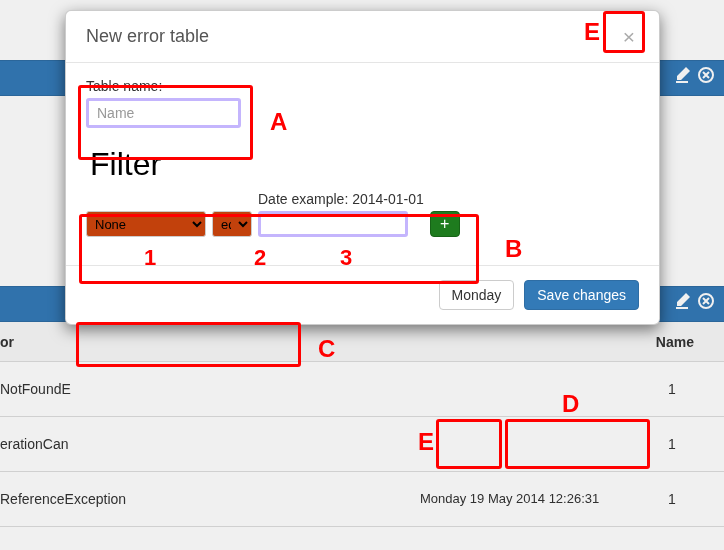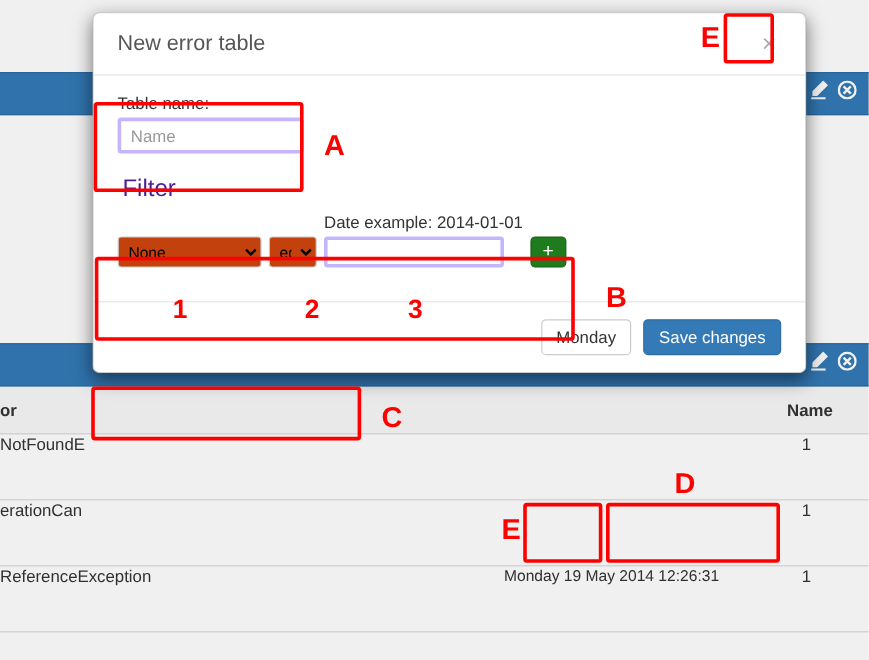--- a/index.html
+++ b/index.html
@@ -17,55 +17,54 @@
   position: absolute; inset: 0; background: rgba(0,0,0,0.06);
 }
 
 .bg-table { position: absolute; left:0; right:0; top:0; }
 .bg-blue-bar { height: 36px; background: #337ab7; border-top:1px solid #2e6da4; border-bottom:1px solid #2e6da4; position:relative;}
 .bg-blue-bar .tools { position:absolute; right:10px; top:6px; color:#fff; display:flex; gap:8px; align-items:center;}
 .bg-blue-bar .tools svg { width:16px; height:16px; fill:#fff; }
 .bg-header-row { background:#f8f8f8; border-bottom:1px solid #ddd; height:40px; display:flex; align-items:center; font-weight:bold; font-size:14px;}
 .bg-header-row .cell-user { margin-left:auto; margin-right:30px;}
 .bg-header-row .cell-or { margin-left:0px; width:80px; padding-left:0;}
-.bg-row { height:55px; border-bottom:1px solid #ddd; display:flex; align-items:flex-start; font-size:14px; color:#333;}
+.bg-row { height:55px; border-bottom:1px solid #ddd; display:flex; align-items:center; font-size:14px; color:#333;}
 .bg-row .c1 { width:420px; overflow:hidden; white-space:nowrap;}
 .bg-row .c2 { width:200px; font-size:13px; line-height:1.2;}
 .bg-row .c3 { flex:1; text-align:center;}
 .modal {
   position: absolute;
   left: 65px; top: 10px;
   width: 595px;
   background: #fff;
   border-radius: 6px;
   box-shadow: 0 5px 15px rgba(0,0,0,.5);
   border: 1px solid rgba(0,0,0,.2);
   z-index: 10;
-  margin-left: 12px;
 }
 .modal-header {
   padding: 15px 20px;
   border-bottom: 1px solid #e5e5e5;
   display:flex; align-items:center;
 }
 .modal-title { font-size: 18px; color:#555; font-weight: normal;}
 .modal-close {
   margin-left:auto; font-size: 21px; color:#aaa; background:none; border:none; cursor:pointer;
   line-height:1; padding:0 4px;
 }
 .modal-body { padding: 15px 20px 10px 20px; }
 .group { margin-bottom: 18px; }
 .label { font-size:14px; color:#333; display:block; margin-bottom:4px;}
 .input {
   border:3px solid #c4b5fd; border-radius:3px; padding:5px 8px; font-size:14px; color:#555;
   height:30px;
 }
 .input::placeholder { color:#999; }
 .tname-input { width: 155px; }
-.filter-title { font-size: 20px; color:#4c1d95; font-weight: normal; margin: 4px 0 8px 4px;}
+.filter-title { font-size: 32px; color:#000000; font-weight: normal; margin: 4px 0 8px 4px;}
 .date-hint { font-size:14px; color:#333; margin-bottom:4px; }
 .select {
   border:1px solid #ccc; border-radius:3px; height:26px; font-size:13px; background:#c2410c;
   padding: 2px 4px;
 }
 .sel-field { width:120px; }
 .sel-op { width:40px; }
 .filter-val { width:150px; height:26px; }
 .btn-add {
   width:30px; height:26px; background:#5cb85c; border:1px solid #4cae4c; border-radius:4px;

